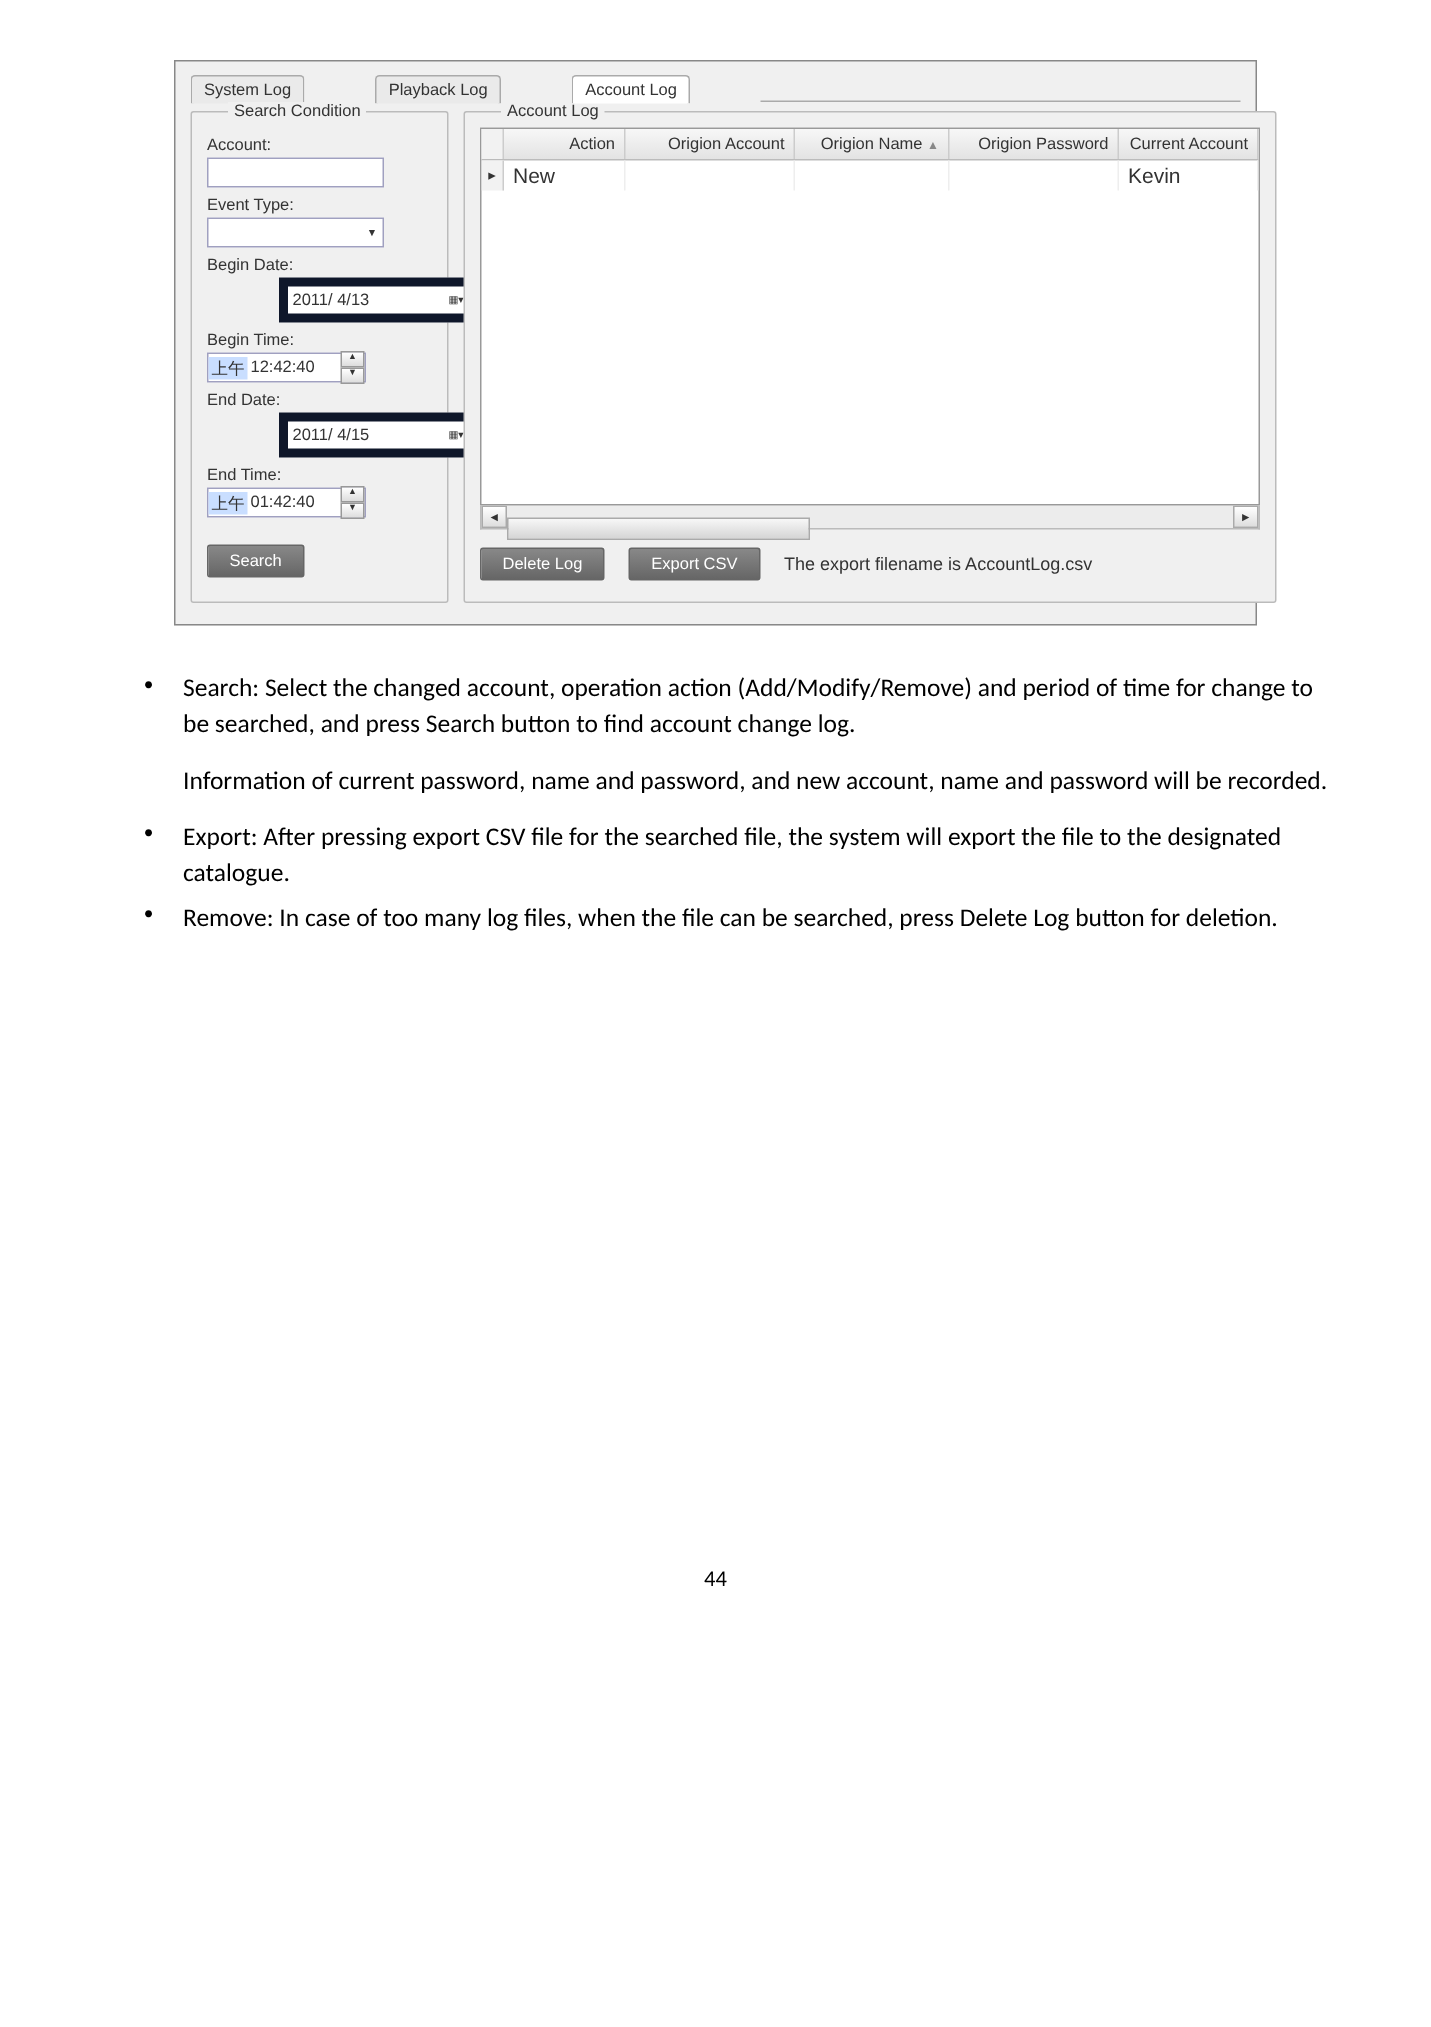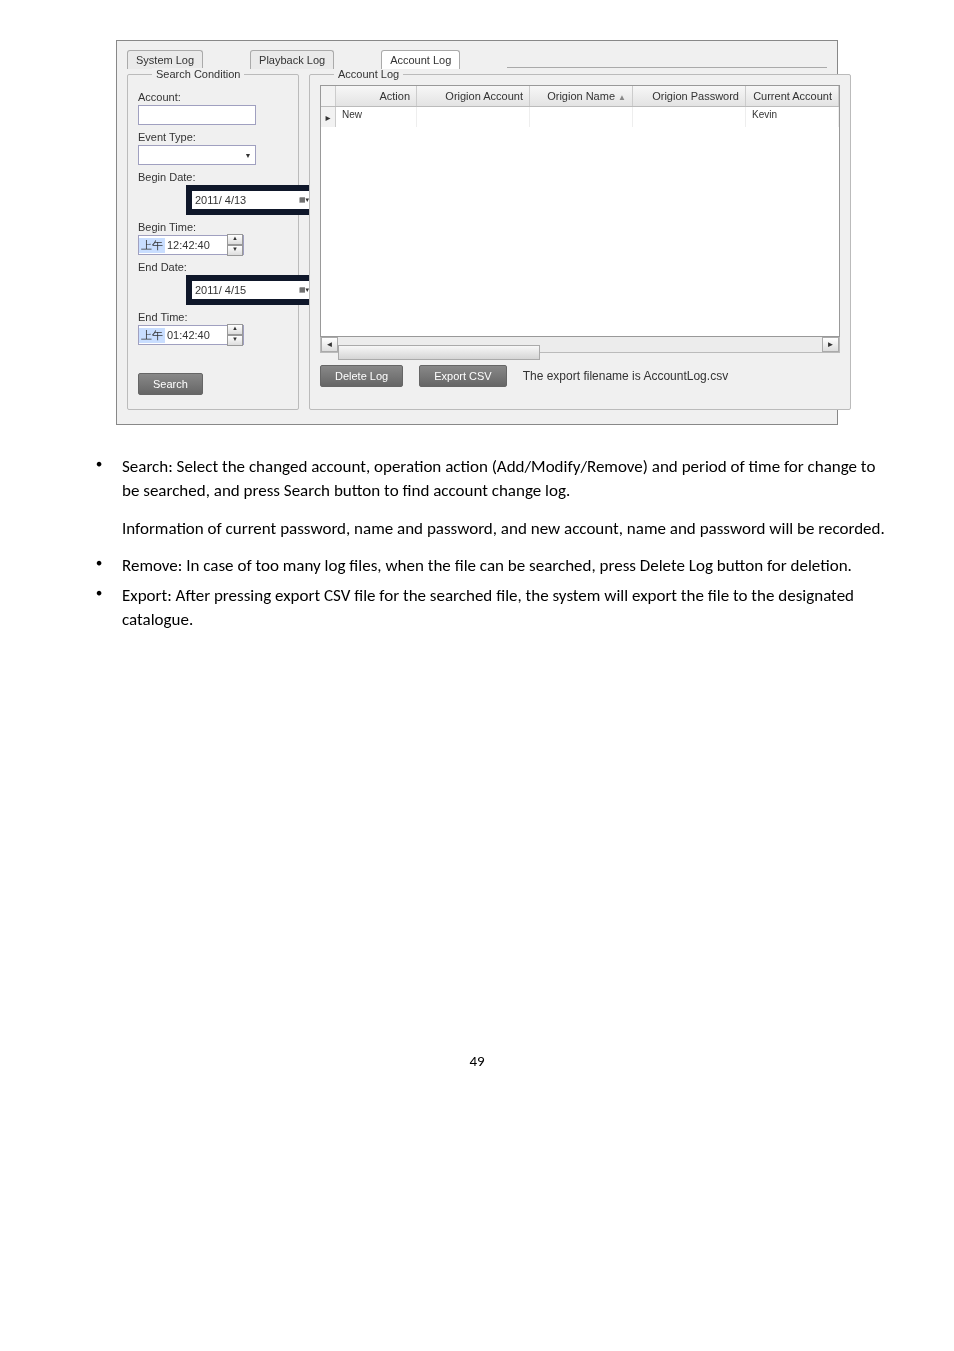--- a/index.html
+++ b/index.html
@@ -139,21 +139,21 @@
     align-items: center;
     justify-content: center;
     border: 1px solid #666;
     border-radius: 2px;
     background: linear-gradient(#888,#666);
     color: #fff;
     height: 20px;
     padding: 0 14px;
     font-size: 11px;
   }
-  .search-btn { margin-top: 28px; }
+  .search-btn { margin-top: 18px; }
   .right-panel {
     flex: 1;
     display: flex;
     flex-direction: column;
   }
   .grid {
     border: 1px solid #999;
     background: #fff;
     min-height: 250px;
     overflow: hidden;
@@ -169,21 +169,21 @@
     padding: 4px 6px;
     font-size: 11px;
     text-align: right;
   }
   .grid-row {
     display: flex;
   }
   .gc {
     border-right: 1px solid #eee;
     padding: 2px 6px;
-    font-size: 10px;
+    font-size: 14px;
     height: 16px;
   }
   .row-indicator {
     width: 14px;
     border-right: 1px solid #ccc;
     background: #f2f2f2;
     display: flex;
     align-items: center;
     justify-content: center;
     font-size: 10px;
@@ -365,17 +365,17 @@
     </div>
   </div>
 
 </div>
 
 <ul class="bullets">
   <li>Search: Select the changed account, operation action (Add/Modify/Remove) and period of time for change to be searched, and press Search button to find account change log.</li>
 </ul>
 <p class="indent-para">Information of current password, name and password, and new account, name and password will be recorded.</p>
 <ul class="bullets">
+  <li>Export: After pressing export CSV file for the searched file, the system will export the file to the designated catalogue.</li>
   <li>Remove: In case of too many log files, when the file can be searched, press Delete Log button for deletion.</li>
-  <li>Export: After pressing export CSV file for the searched file, the system will export the file to the designated catalogue.</li>
 </ul>
 
-<div class="pagenum">49</div>
+<div class="pagenum">44</div>
 
 </body></html>

